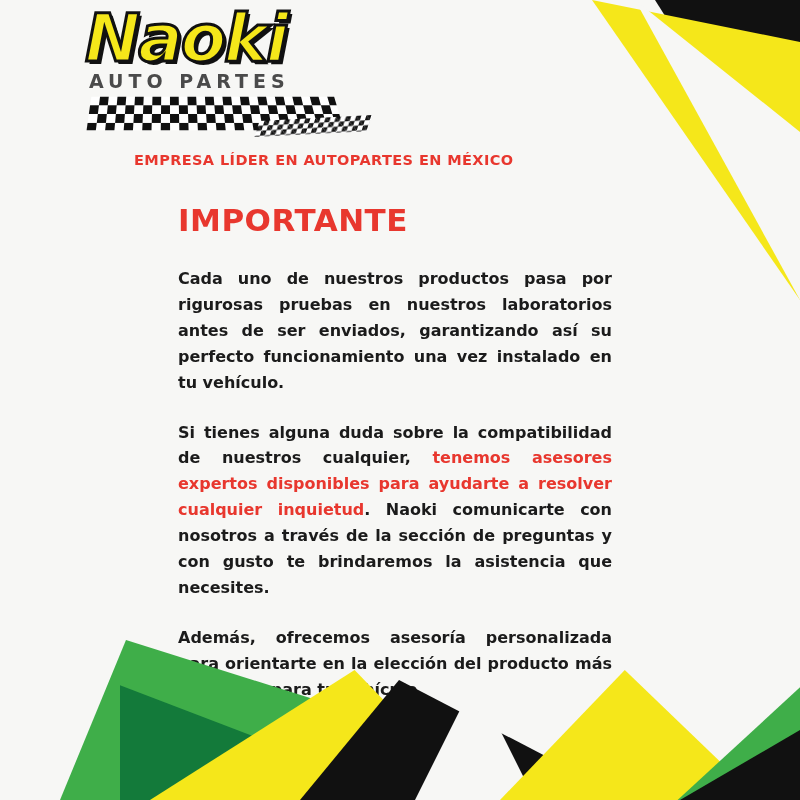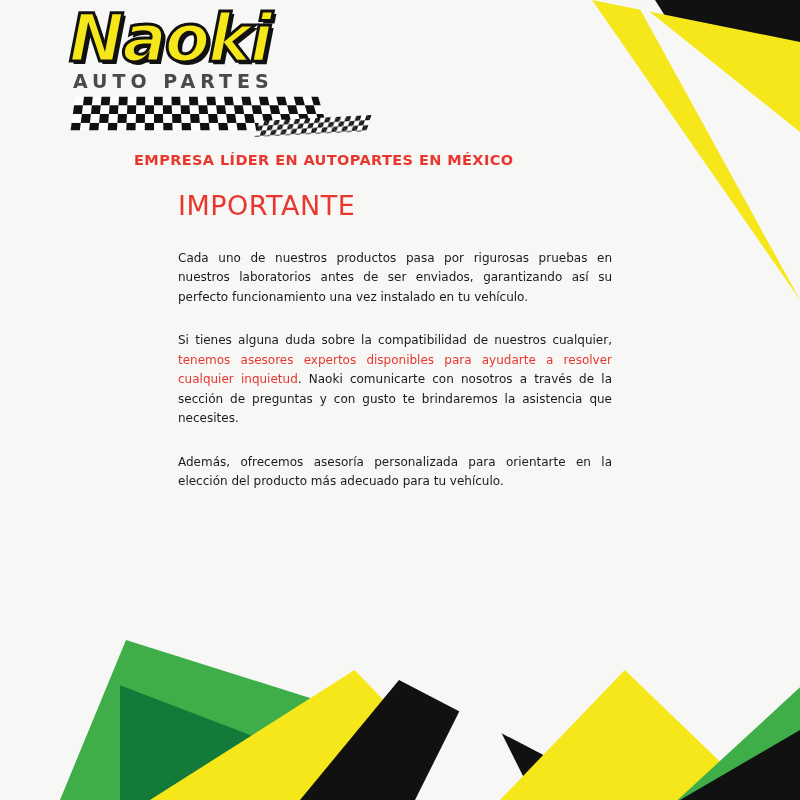--- a/index.html
+++ b/index.html
@@ -95,23 +95,23 @@
   .bb-white-wedge {
     bottom: 0; left: 415px;
     width: 120px; height: 120px;
     background: #f7f7f5;
     clip-path: polygon(50% 0, 100% 100%, 0 100%);
   }
 
   
   .header {
     position: absolute;
-    top: 0; left: 9px;
+    top: 0; left: 1px;
     width: 470px;
-    padding: 6px 0 0 60px;
+    padding: 6px 0 0 84px;
     box-sizing: border-box;
   }
   .brand {
     font-family: "DejaVu Sans", sans-serif;
     font-size: 66px;
     font-weight: bold;
     font-style: italic;
     color: #f5e71a;
     letter-spacing: -2px;
     line-height: 1;
@@ -166,29 +166,29 @@
   }
 
   
   .content {
     position: absolute;
     top: 190px;
     left: 178px;
     width: 450px;
   }
   .title {
-    font-size: 27px;
-    font-weight: normal;
+    font-size: 31px;
+    font-weight: bold;
     color: #e8372e;
     letter-spacing: 0.5px;
-    margin: 0 0 28px 0;
+    margin: 12px 0 28px 0;
   }
   .para {
-    font-size: 12px;
-    font-weight: normal;
+    font-size: 16px;
+    font-weight: bold;
     color: #1b1b1b;
     line-height: 1.62;
     text-align: justify;
     margin: 0 16px 24px 0;
   }
   .para:last-child { margin-bottom: 0; }
   .hl { color: #e8372e; }
 </style>
 </head>
 <body>

